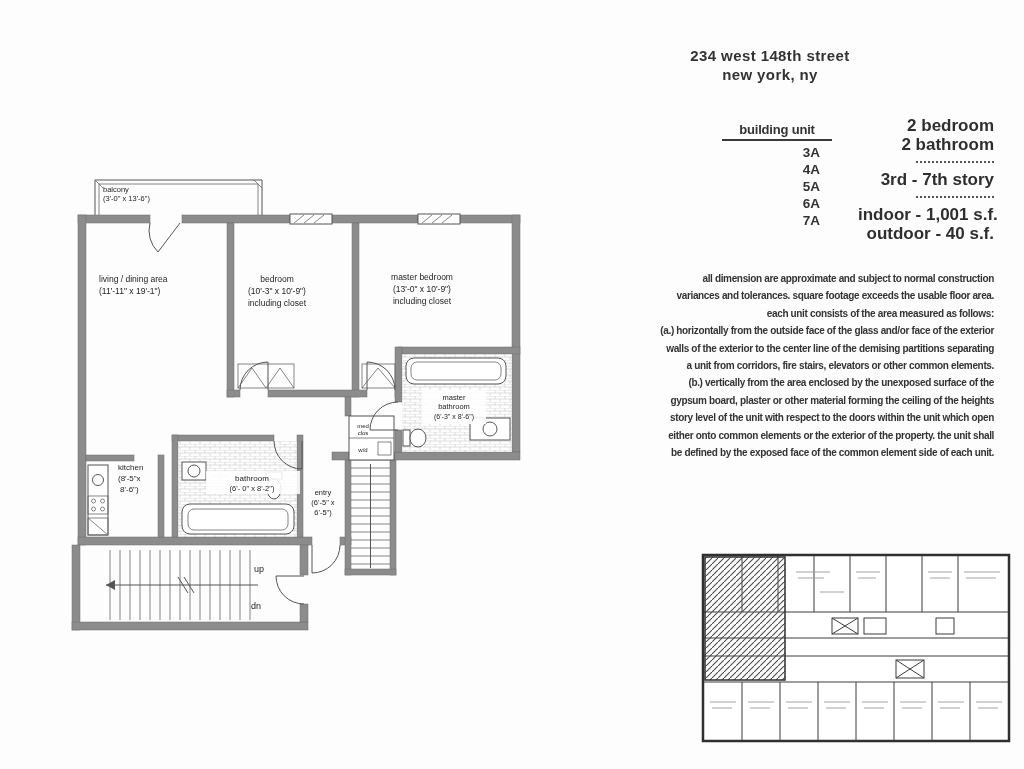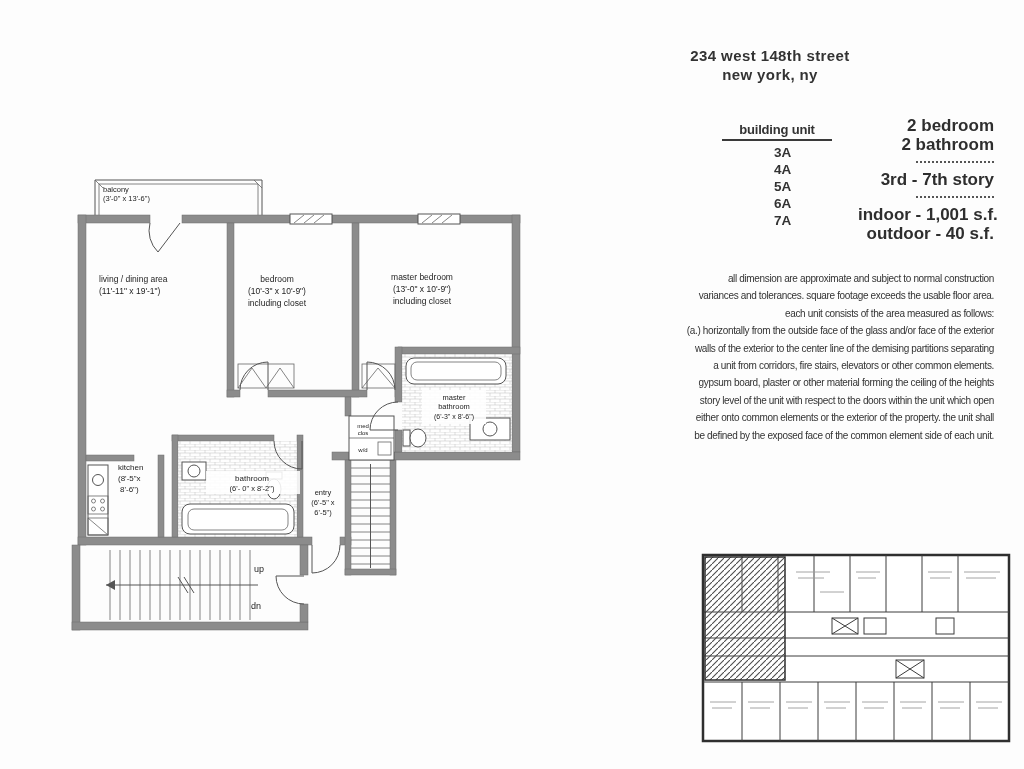--- a/index.html
+++ b/index.html
@@ -8,27 +8,27 @@
     font-family:"Liberation Sans", sans-serif;color:#2b2b2b;
   }
   .abs{position:absolute;}
 
   
   .address{left:640px;top:46px;width:260px;text-align:center;
     font-size:15px;font-weight:bold;letter-spacing:.4px;line-height:19px;color:#333;}
   .unit-block{left:722px;top:106px;width:110px;margin-top:16px;}
   .bu-label{font-size:13px;font-weight:bold;letter-spacing:-.2px;text-align:center;
     border-bottom:2px solid #3a3a3a;padding-bottom:2px;color:#333;}
-  .unit-list{margin-left:52px;width:46px;text-align:left;margin-top:3px;}
+  .unit-list{margin-left:52px;width:46px;text-align:right;margin-top:3px;}
   .unit-list div{font-size:13.5px;font-weight:bold;line-height:17px;color:#333;}
   .stats{left:858px;top:116px;width:136px;text-align:right;color:#2e2e2e;}
   .stats .line{font-size:17px;font-weight:bold;line-height:19px;white-space:nowrap;}
   .stats .divider{border-top:2px dotted #555;width:78px;margin:7px 0 7px auto;height:0;}
   .disclaimer{left:600px;top:270px;width:394px;text-align:right;}
-  .disclaimer div{font-size:10px;font-weight:normal;letter-spacing:-.35px;
+  .disclaimer div{font-size:10px;font-weight:bold;letter-spacing:-.35px;
     line-height:17.4px;white-space:nowrap;color:#333;}
 
   
   svg text{font-family:"Liberation Sans", sans-serif;fill:#1d1d1d;}
   .wall{fill:#8c8c8c;stroke:#6d6d6d;stroke-width:.5;}
   .thin{fill:none;stroke:#555;stroke-width:1;}
   .fix{fill:#ffffff;stroke:#555;stroke-width:1;}
   .hair{fill:none;stroke:#666;stroke-width:.8;}
   .arc{fill:none;stroke:#555;stroke-width:1;}
 </style>
@@ -236,20 +236,21 @@
     <div class="line">outdoor - 40 s.f.</div>
   </div>
 
   <div class="abs disclaimer">
     <div>all dimension are approximate and subject to normal construction</div>
     <div>variances and tolerances.  square footage exceeds the usable floor area.</div>
     <div>each unit consists of the area measured as follows:</div>
     <div>(a.) horizontally from the outside face of the glass and/or face of the exterior</div>
     <div>walls of the exterior to the center line of the demising partitions separating</div>
     <div>a unit from corridors, fire  stairs, elevators or other common elements.</div>
+    <div>(b.) vertically from the area enclosed by the unexposed surface of the</div>
     <div>gypsum board, plaster or other material forming the ceiling of the heights</div>
     <div>story level of the unit with respect to the doors within the unit which open</div>
     <div>either onto common elements  or the exterior of the property.  the unit shall</div>
     <div>be defined by the exposed face of the common element side of each unit.</div>
   </div>
 
   <svg class="abs" style="left:700px;top:552px;" width="312" height="192" viewBox="0 0 312 192">
     <defs>
       <pattern id="hatchA" width="6" height="6" patternUnits="userSpaceOnUse">
         <path d="M0 6 L6 0" stroke="#4a4a4a" stroke-width="1.1"></path>

